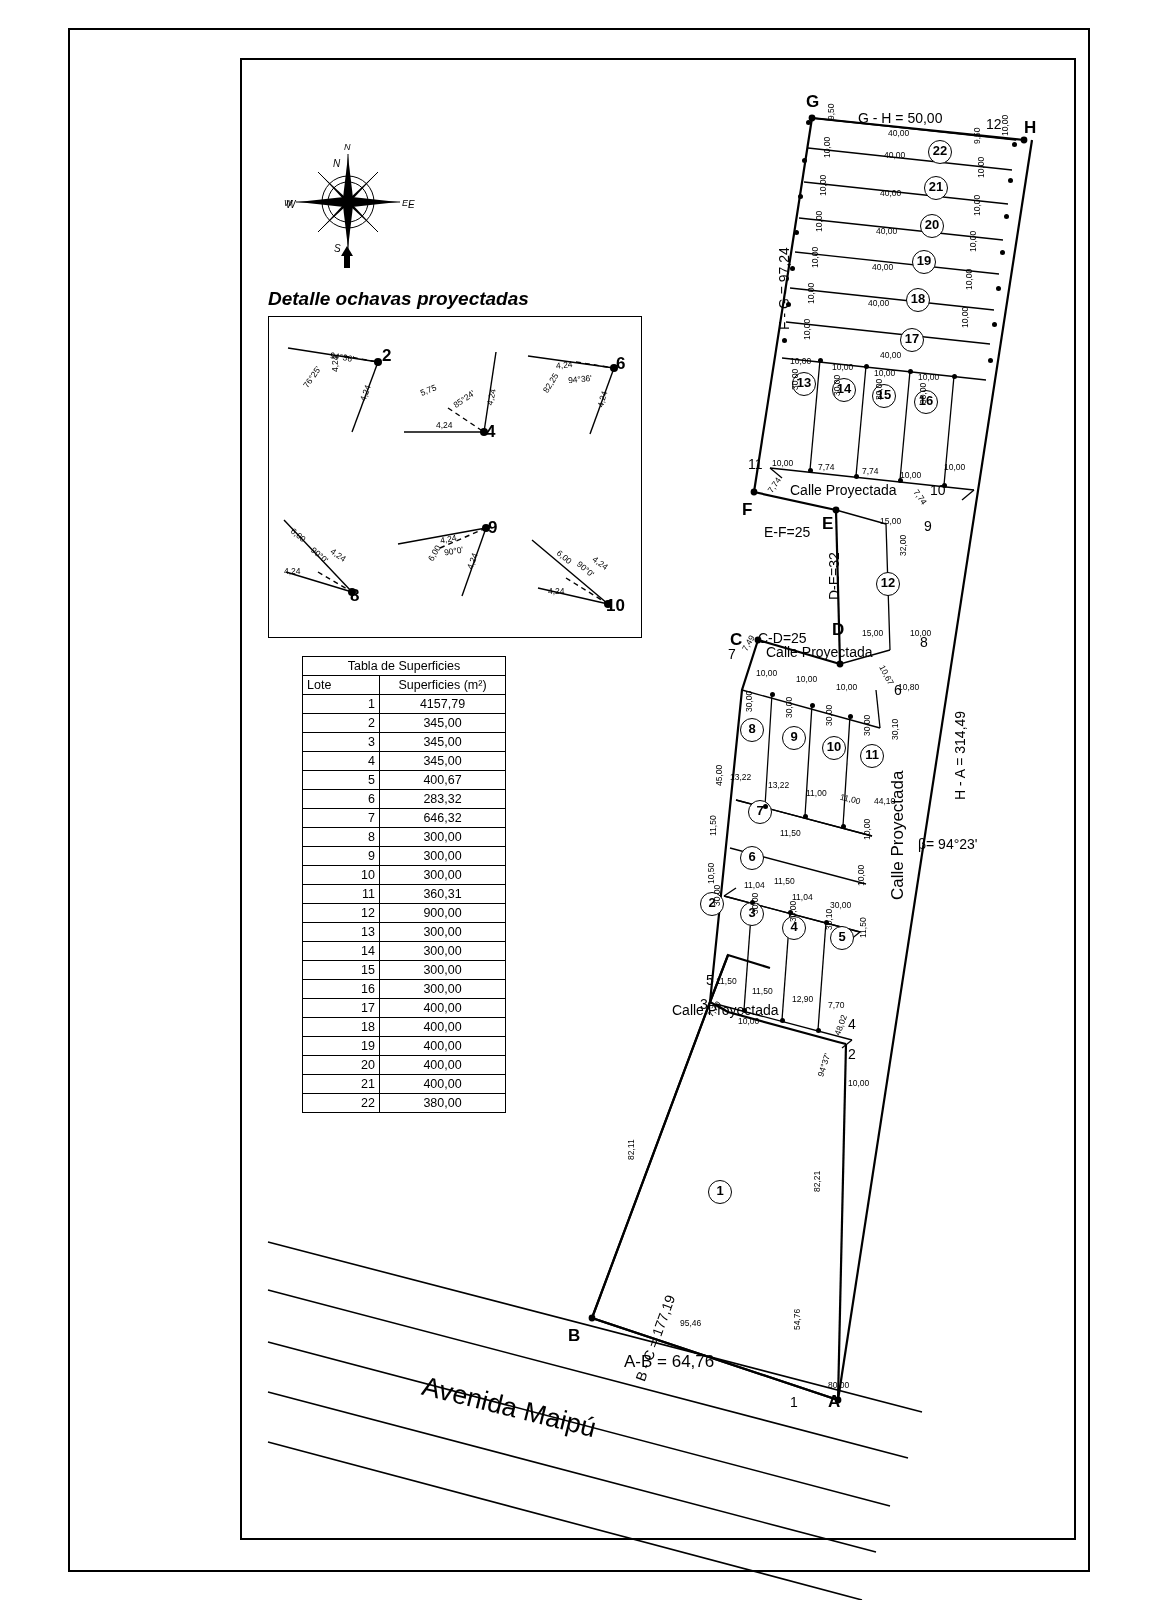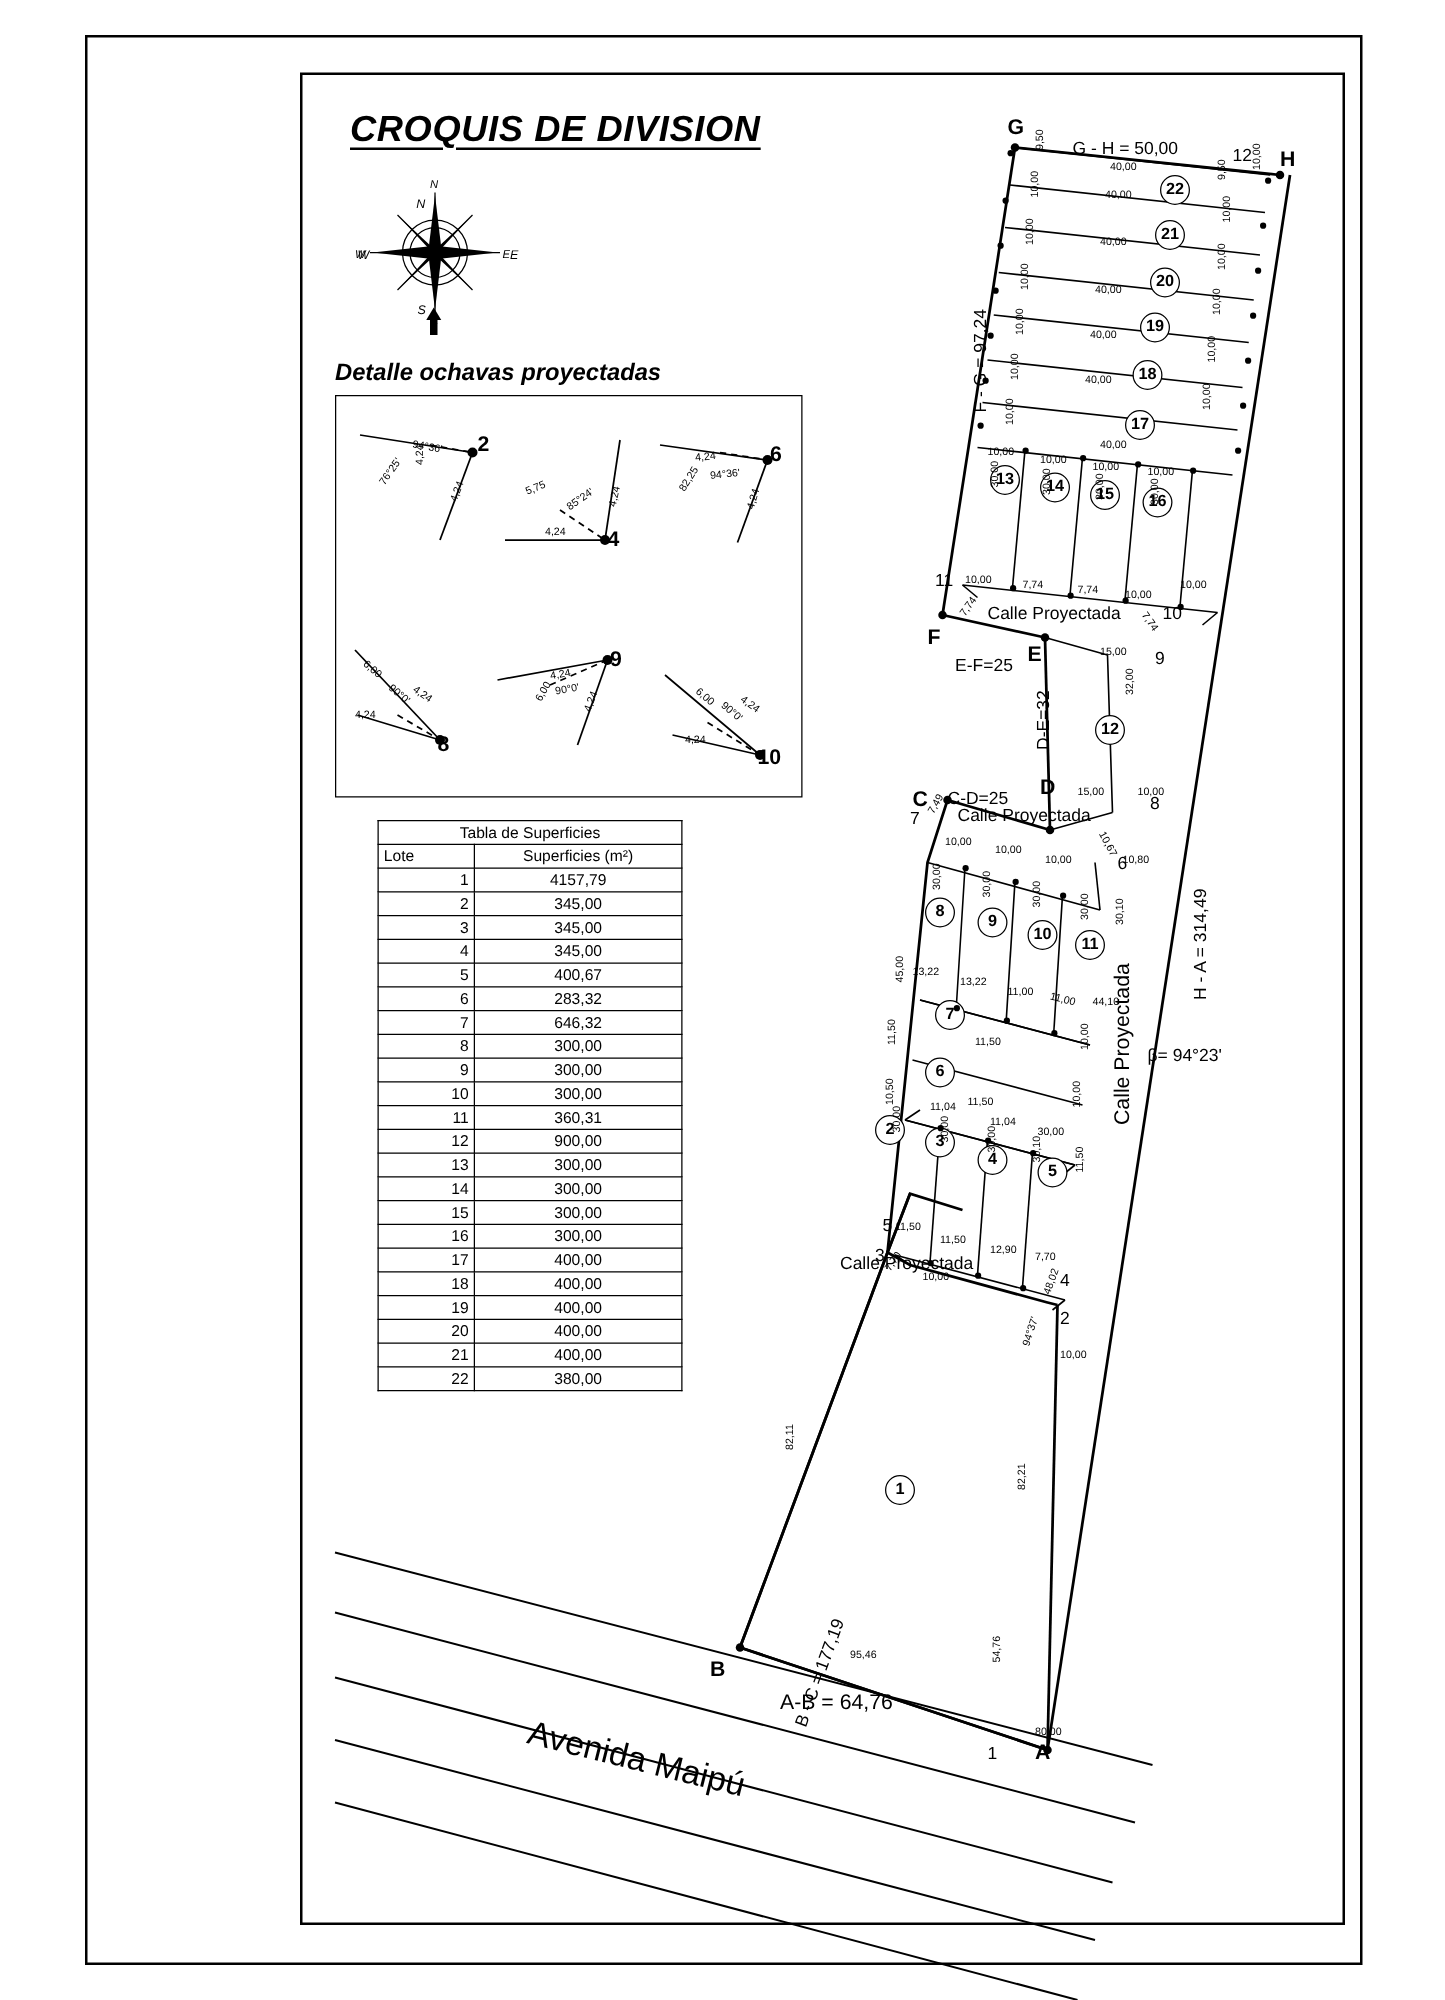--- a/index.html
+++ b/index.html
@@ -4,21 +4,21 @@
 <style>
   html,body{margin:0;padding:0;background:#ffffff;}
   body{width:1156px;height:1600px;position:relative;font-family:"Liberation Sans",sans-serif;color:#000;}
   #sheet{position:absolute;left:0;top:0;width:1156px;height:1600px;}
   .frame-outer{position:absolute;left:68px;top:28px;width:1018px;height:1540px;border:2px solid #000;}
   .frame-inner{position:absolute;left:240px;top:58px;width:832px;height:1478px;border:2px solid #000;background:#fff;}
   .title{position:absolute;left:280px;top:88px;font-size:29px;font-weight:bold;font-style:italic;letter-spacing:.5px;text-decoration:underline;text-underline-offset:5px;}
   .subtitle{position:absolute;left:268px;top:288px;font-size:19px;font-weight:bold;font-style:italic;}
   .ochavas-box{position:absolute;left:268px;top:316px;width:372px;height:320px;border:1.5px solid #000;}
   .compass{position:absolute;left:278px;top:140px;width:140px;height:130px;}
-  .tbl{position:absolute;left:302px;top:656px;width:244px;border-collapse:collapse;font-size:12.5px;}
+  .tbl{position:absolute;left:302px;top:656px;width:204px;border-collapse:collapse;font-size:12.5px;}
   .tbl td,.tbl th{border:1px solid #000;padding:1px 4px;height:16px;}
   .tbl .cap{text-align:center;font-weight:normal;}
   .tbl td.n{text-align:right;width:68px;}
   .tbl td.v{text-align:center;}
   .svgwrap{position:absolute;left:0;top:0;width:1156px;height:1600px;pointer-events:none;}
   text{font-family:"Liberation Sans",sans-serif;}
   .lbl{position:absolute;font-size:12px;white-space:nowrap;}
   .big{font-size:17px;}
   .med{font-size:14px;}
   .sm{font-size:10px;}
@@ -28,21 +28,20 @@
   .dot{position:absolute;width:5px;height:5px;background:#000;border-radius:50%;}
 </style>
 </head>
 <body>
 
 <div id="sheet">
 
   <div class="frame-outer"></div>
   <div class="frame-inner"></div>
 
-  <div class="title">CROQUIS DE DIVISION</div>
   <div class="subtitle">Detalle ochavas proyectadas</div>
 
   <svg class="compass" viewBox="0 0 140 130">
     <g stroke="#000" fill="none" stroke-width="1">
       <circle cx="70" cy="62" r="26"></circle>
       <circle cx="70" cy="62" r="20"></circle>
       <line x1="70" y1="14" x2="70" y2="110"></line>
       <line x1="18" y1="62" x2="122" y2="62"></line>
       <line x1="40" y1="32" x2="100" y2="92"></line>
       <line x1="100" y1="32" x2="40" y2="92"></line>

